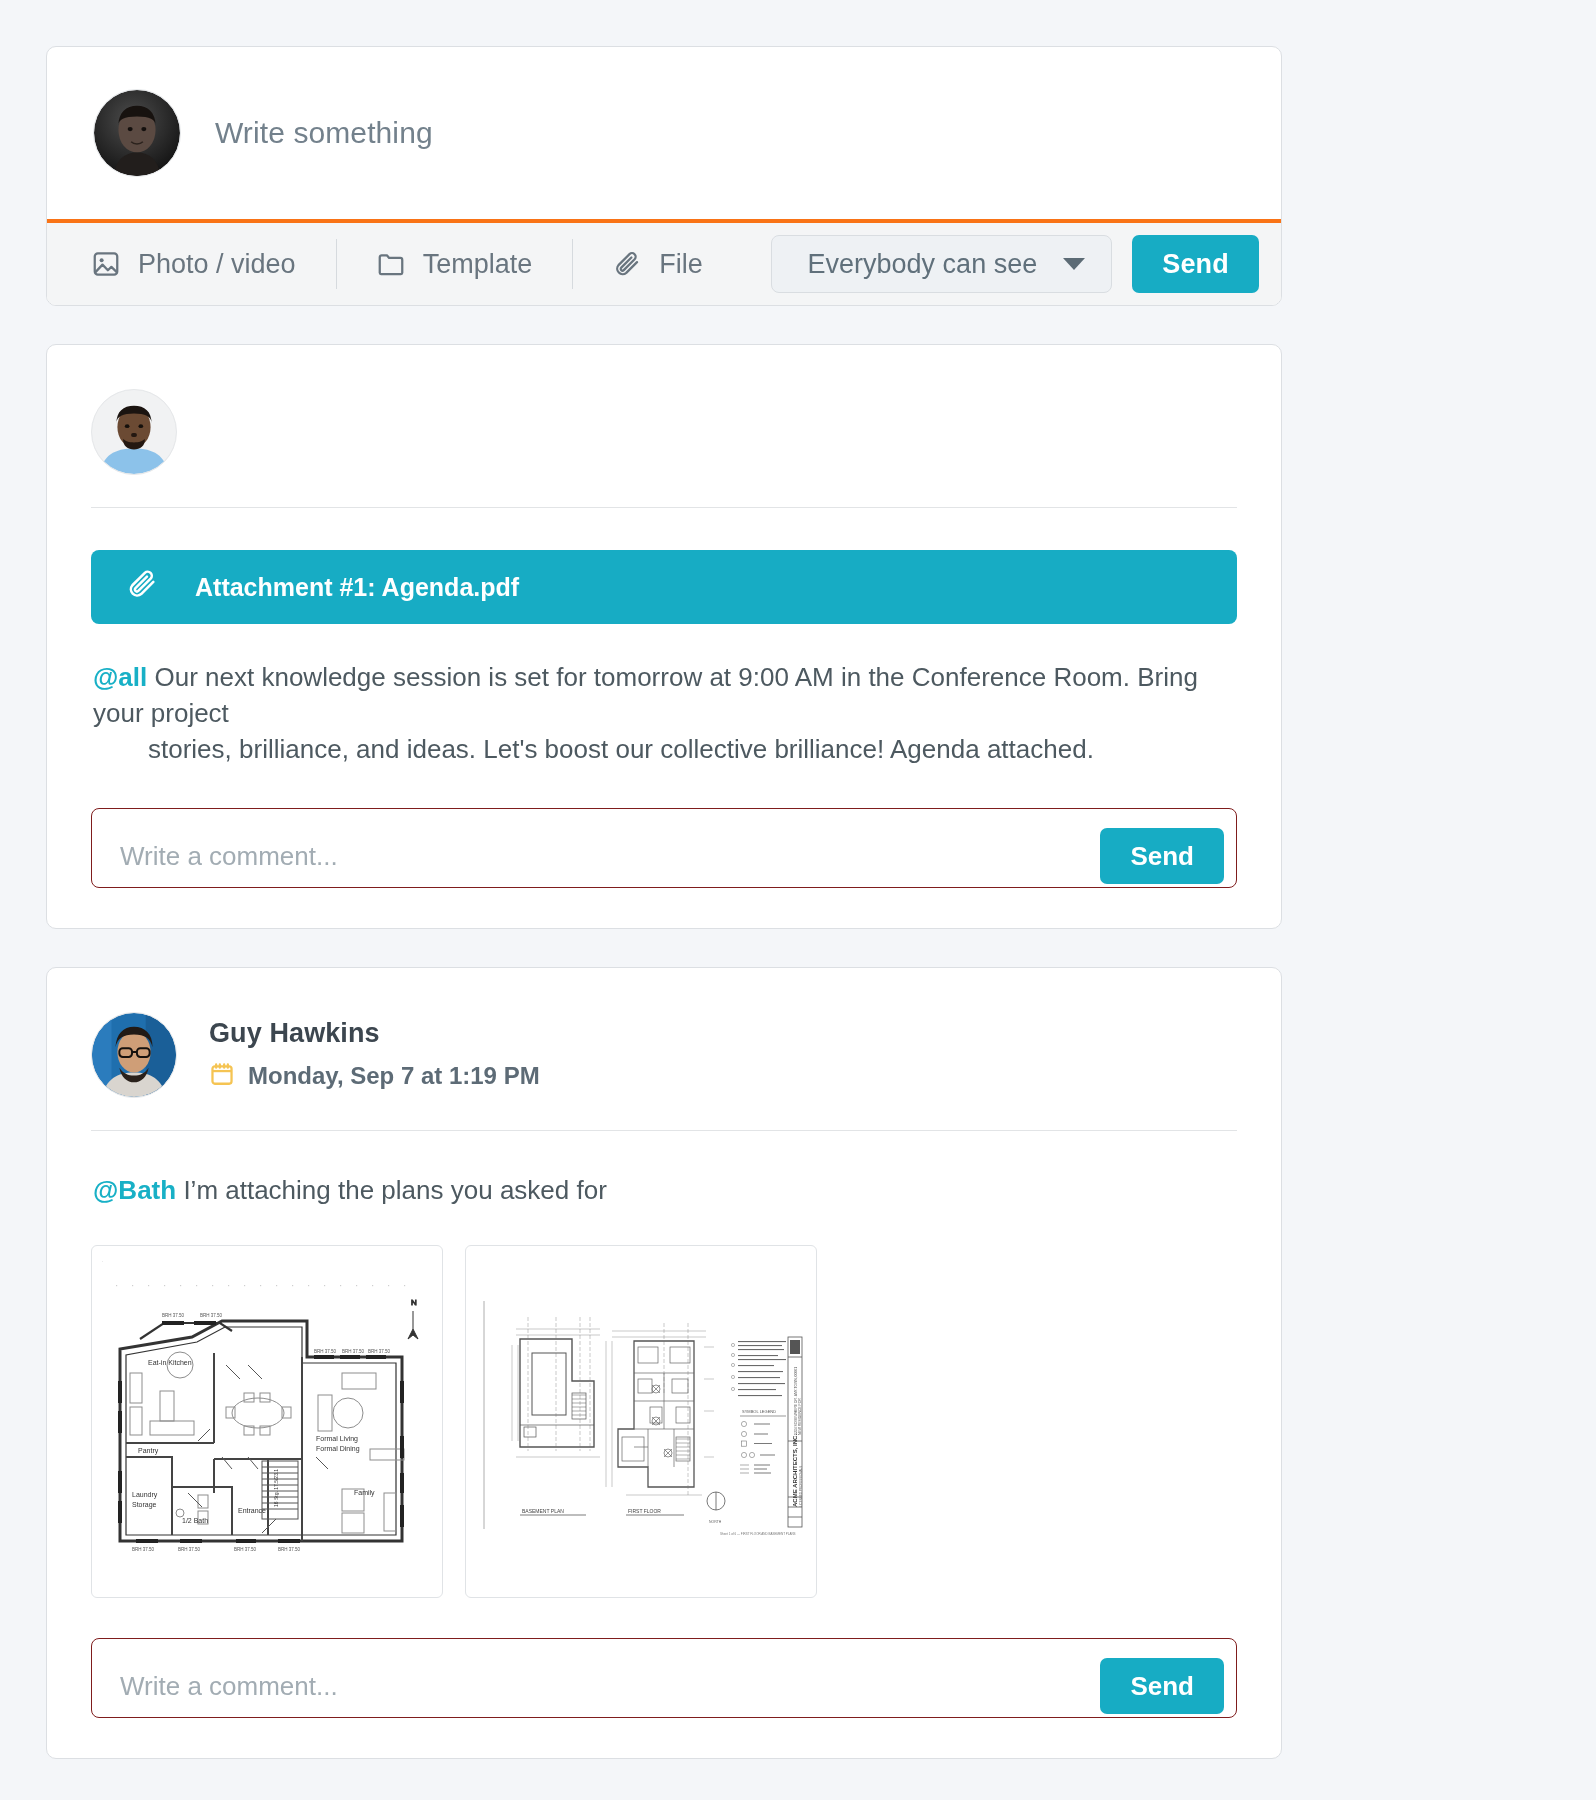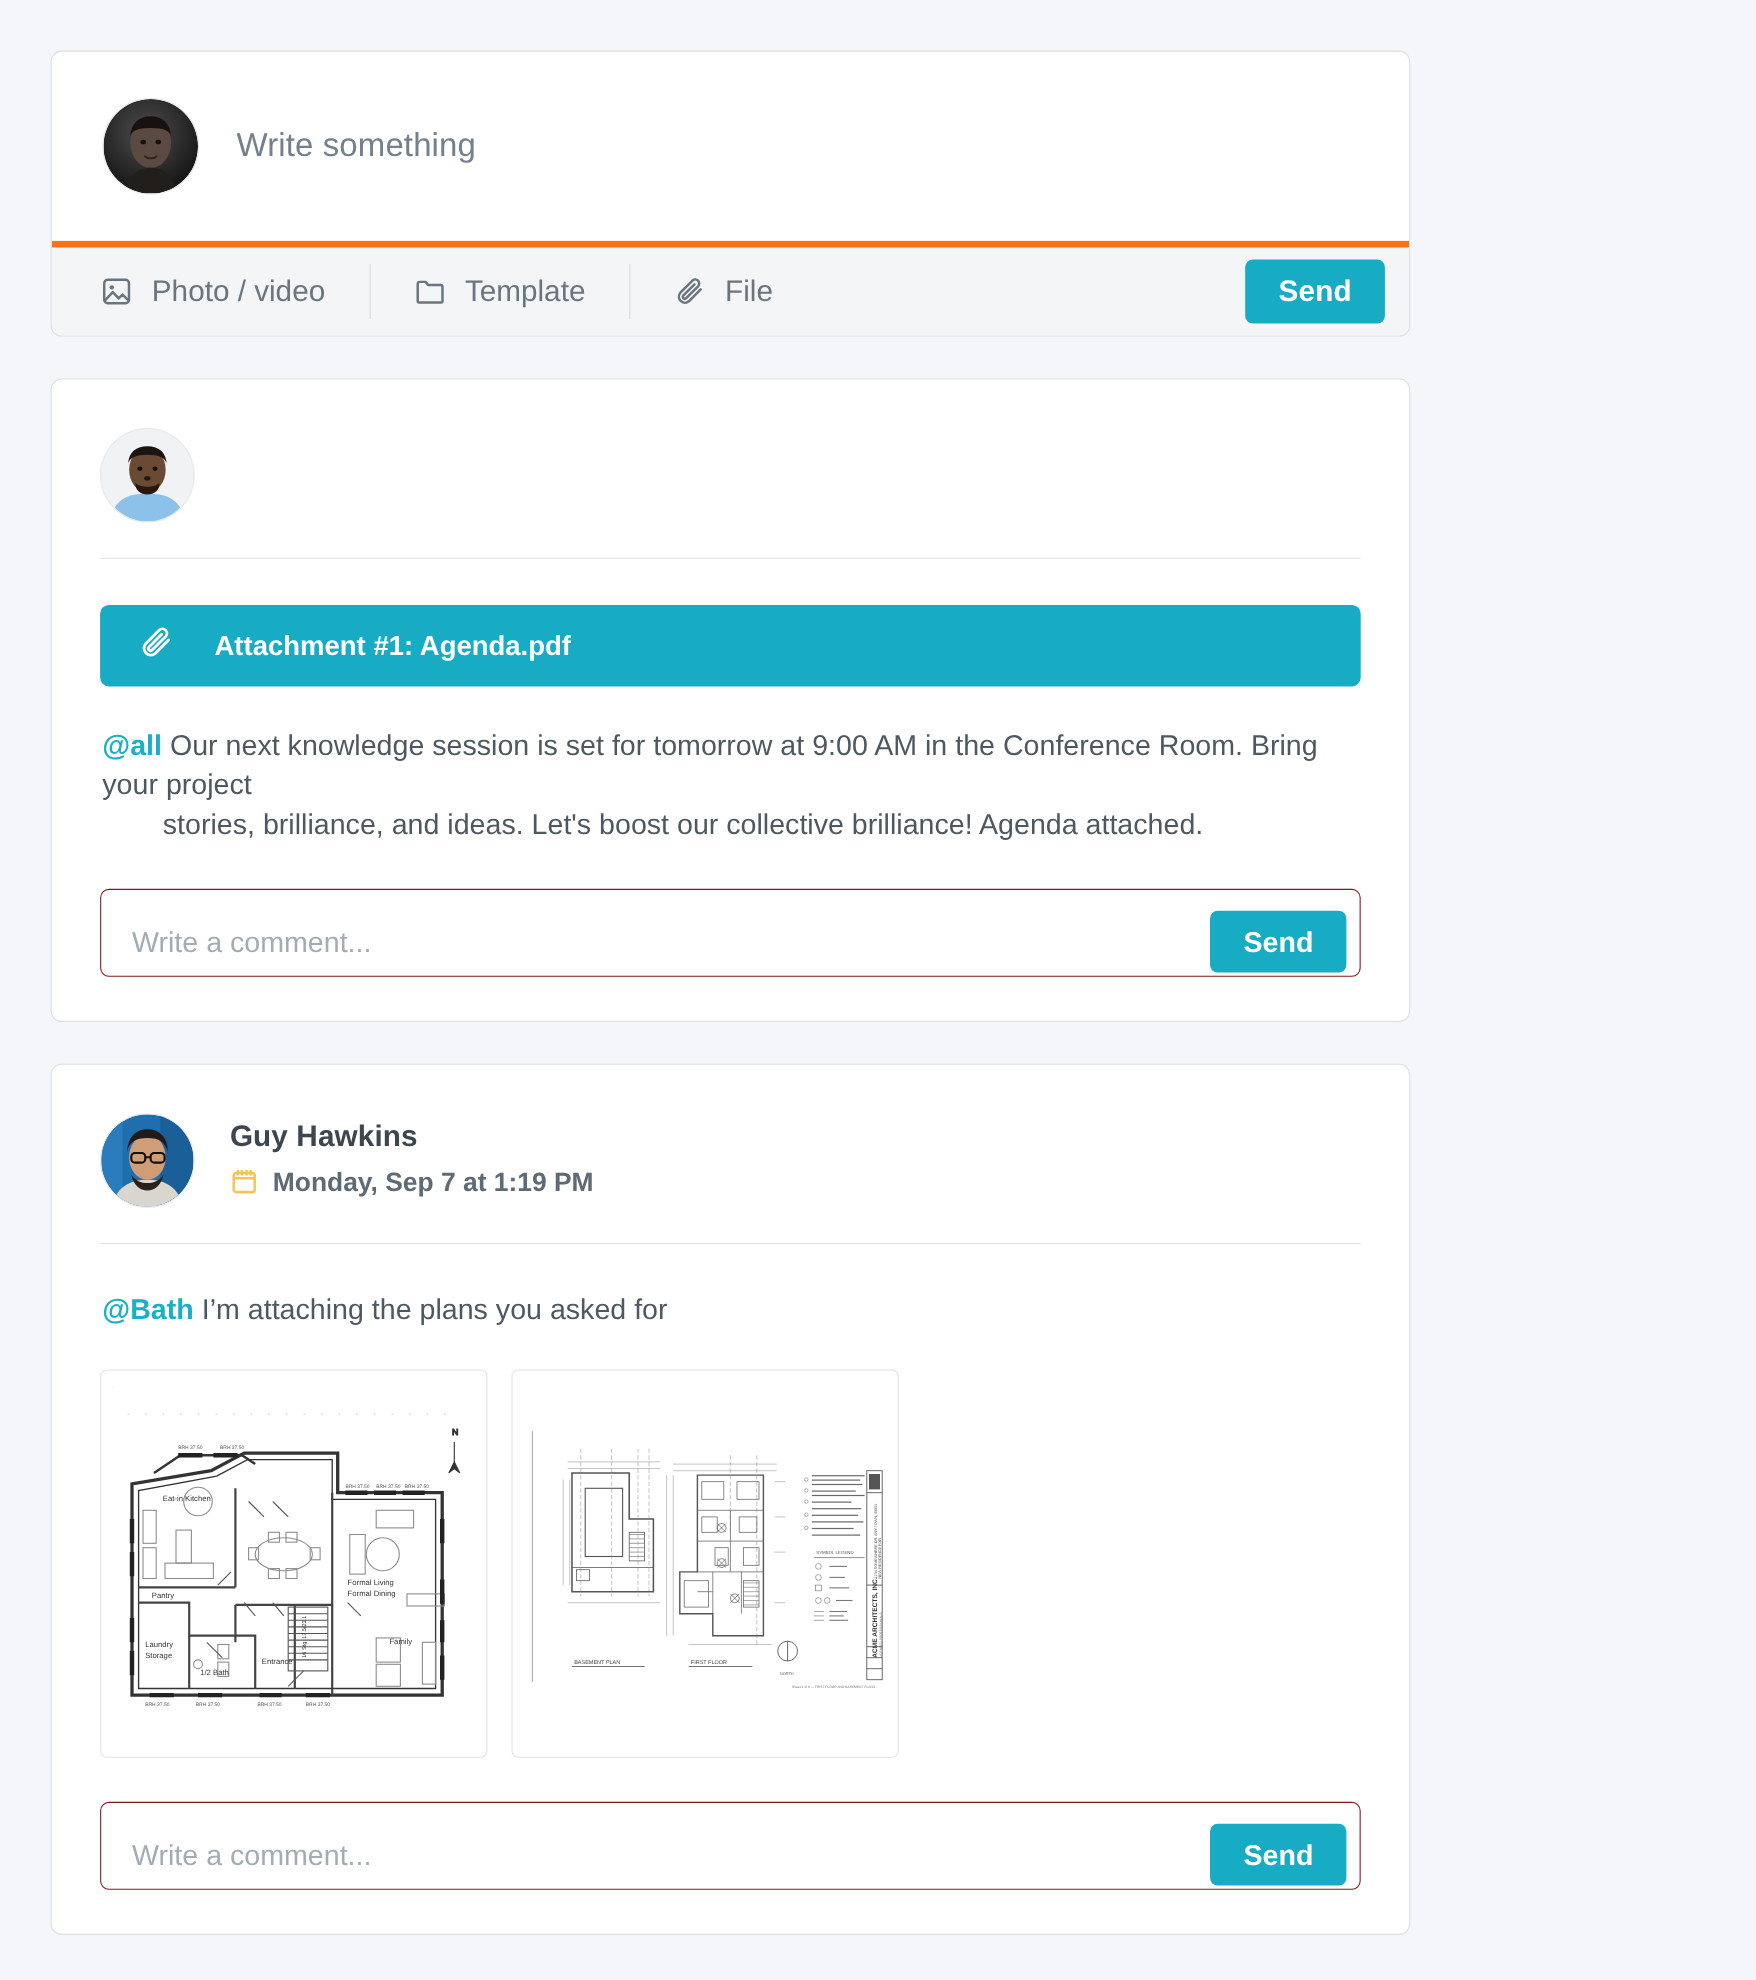--- a/index.html
+++ b/index.html
@@ -49,21 +49,21 @@
     margin-left: 34px;
     font-size: 30px;
     color: #73818c;
     letter-spacing: .1px;
   }
 
   .composer-bar {
     display: flex;
     align-items: center;
     background: #f4f5f6;
-    border-top: 6px solid #f97316;
+    border-top: 4px solid #f97316;
     padding: 0 22px 0 0;
     height: 86px;
   }
   .tool {
     display: flex;
     align-items: center;
     gap: 17px;
     padding: 0 40px;
     height: 100%;
     color: #69757f;
@@ -283,20 +283,24 @@
       <div class="tool">
         <span>
           <svg width="30" height="30" viewBox="0 0 24 24" fill="none" stroke="#69757f" stroke-width="1.8" stroke-linecap="round" stroke-linejoin="round">
             <path d="M20 10.5l-8.6 8.6a4.4 4.4 0 01-6.2-6.2l8.8-8.8a2.9 2.9 0 014.1 4.1l-8.7 8.7a1.4 1.4 0 01-2-2l8.1-8.1"></path>
           </svg>
         </span>
         <span>File</span>
       </div>
 
       <div class="bar-right">
+        <div class="select">
+          <span>Everybody can see</span>
+          <span class="caret"></span>
+        </div>
         <button class="btn-send">Send</button>
       </div>
     </div>
   </div>
 
   <div class="card">
     <div class="post-body">
 
       <div class="post-head">
         <div class="avatar">

